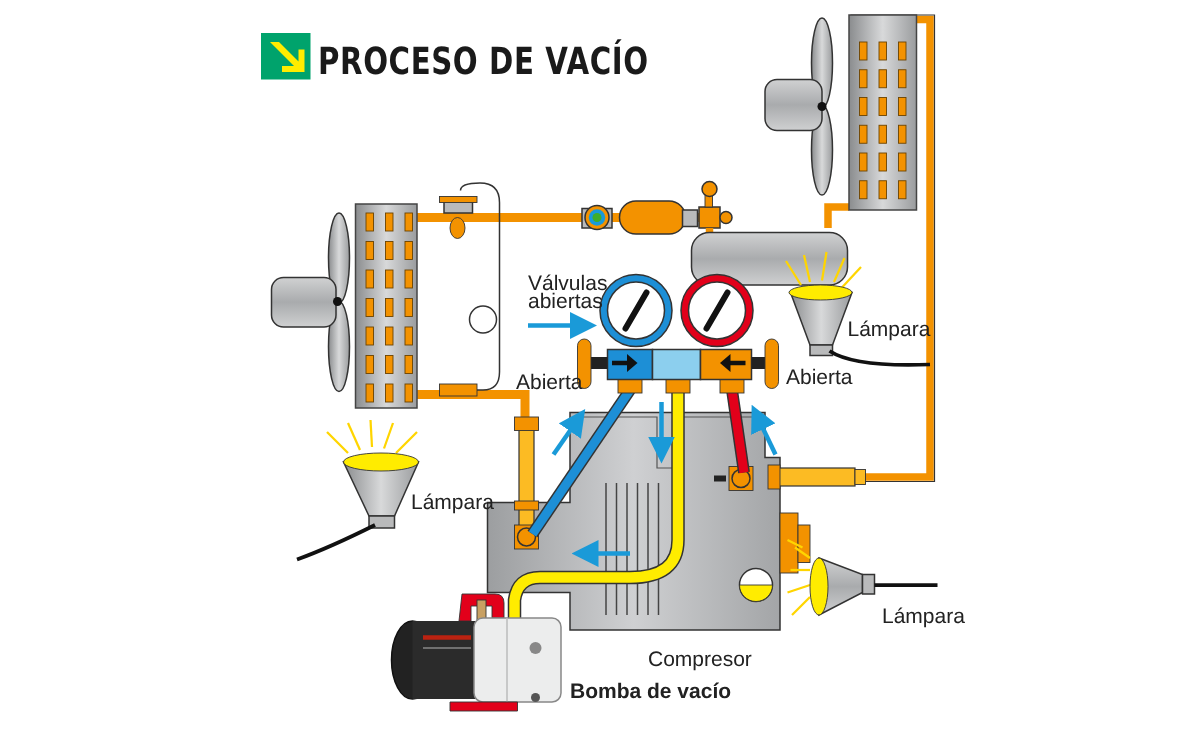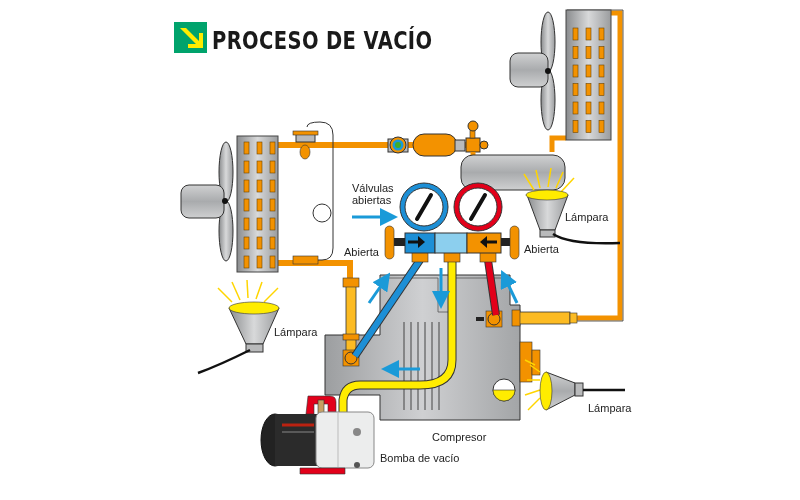--- a/index.html
+++ b/index.html
@@ -1,18 +1,18 @@
 <!DOCTYPE html>
 <html><head>
 <meta charset="utf-8">
 <style>
   html,body{margin:0;padding:0;background:#fff;}
   body{width:800px;height:500px;position:relative;overflow:hidden;font-family:"Liberation Sans",sans-serif;}
   svg{position:absolute;left:0;top:0;}
-  .lbl{position:absolute;font-size:11px;color:#222;white-space:nowrap;font-family:"Liberation Sans",sans-serif;}
+  .lbl{position:absolute;font-size:14px;color:#222;white-space:nowrap;font-family:"Liberation Sans",sans-serif;}
   .title{position:absolute;left:212px;top:26px;font-family:"DejaVu Sans",sans-serif;font-weight:bold;font-size:25px;letter-spacing:0.5px;color:#1a1a1a;transform:scaleX(0.78);transform-origin:left top;}
 </style>
 </head>
 <body>
 
 <svg width="800" height="500" viewBox="0 0 800 500">
   <defs>
     <linearGradient id="gGray" x1="0" y1="0" x2="1" y2="0">
       <stop offset="0" stop-color="#8a8c8e"></stop>
         <stop offset="0.5" stop-color="#d8d9da"></stop>
@@ -278,13 +278,13 @@
 <div class="lbl" style="left:352px;top:182px;line-height:12px;">
   <div>Válvulas</div>
   <div>abiertas</div>
 </div>
 <div class="lbl" style="left:344px;top:246px;">Abierta</div>
 <div class="lbl" style="left:524px;top:243px;">Abierta</div>
 <div class="lbl" style="left:565px;top:211px;">Lámpara</div>
 <div class="lbl" style="left:274px;top:326px;">Lámpara</div>
 <div class="lbl" style="left:588px;top:402px;">Lámpara</div>
 <div class="lbl" style="left:432px;top:431px;">Compresor</div>
-<div class="lbl" style="left:380px;top:452px;">Bomba de vacío</div>
+<div class="lbl" style="left:380px;top:452px;font-weight:bold;">Bomba de vacío</div>
 
 </body></html>

